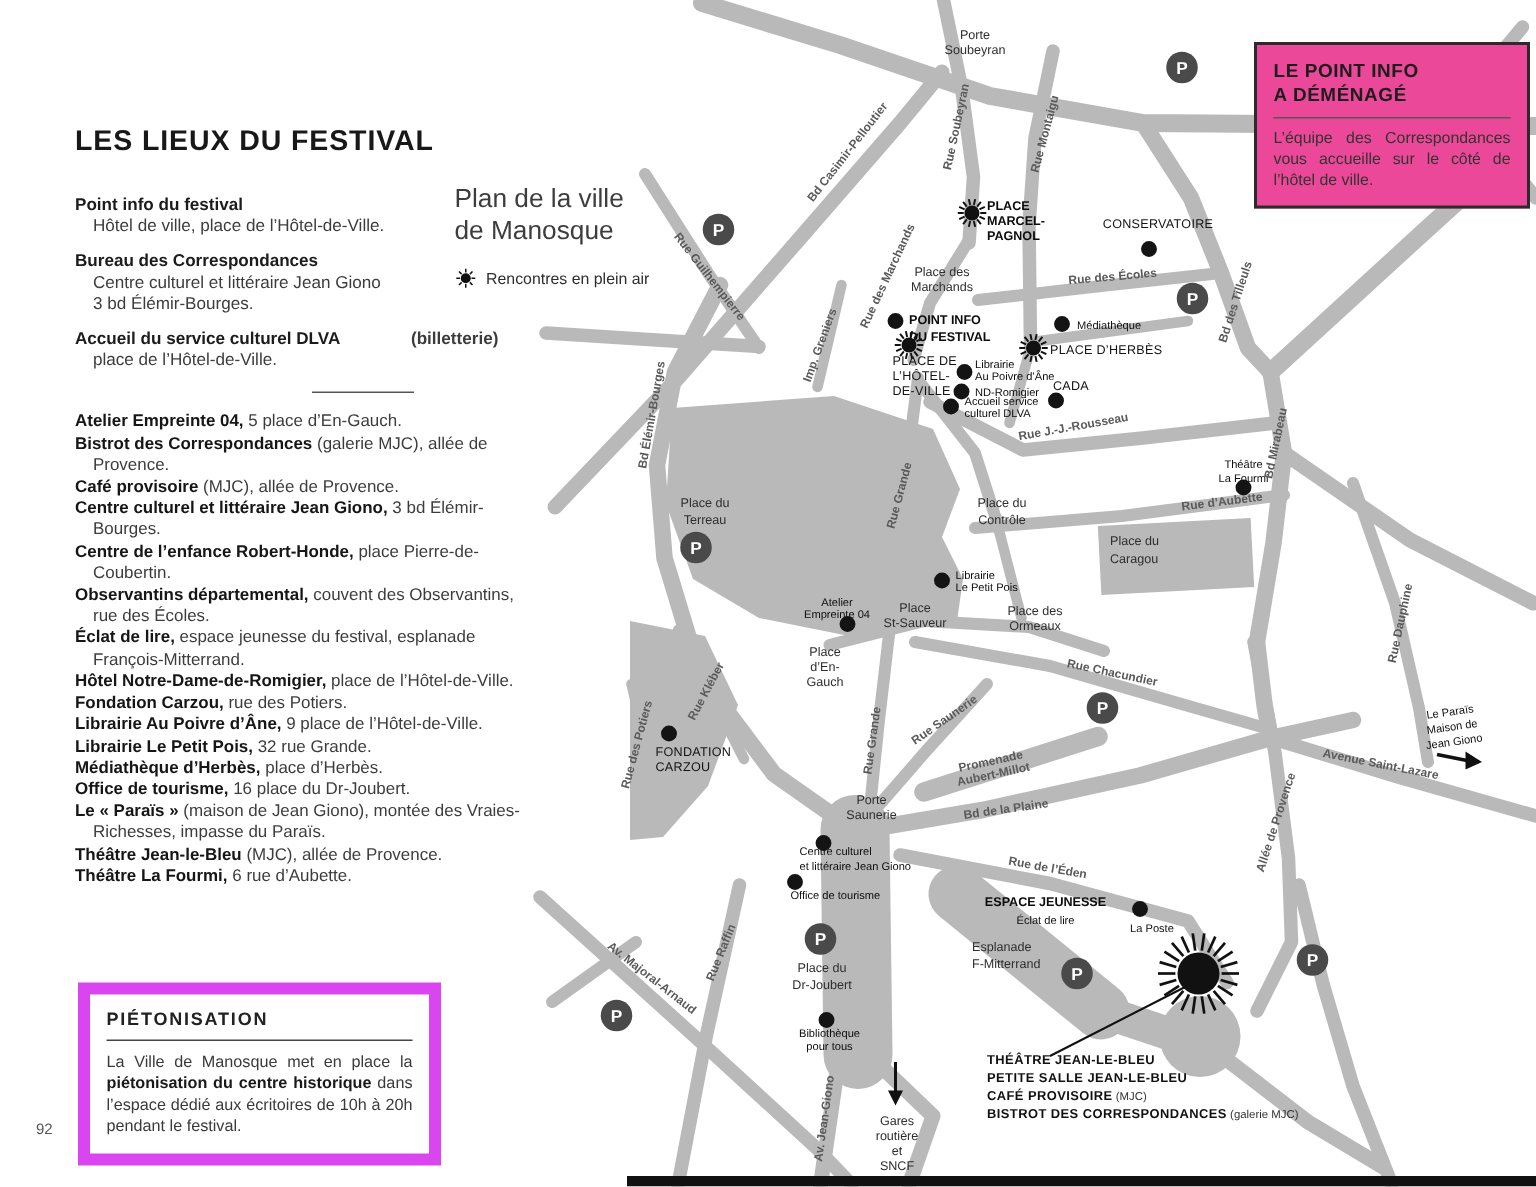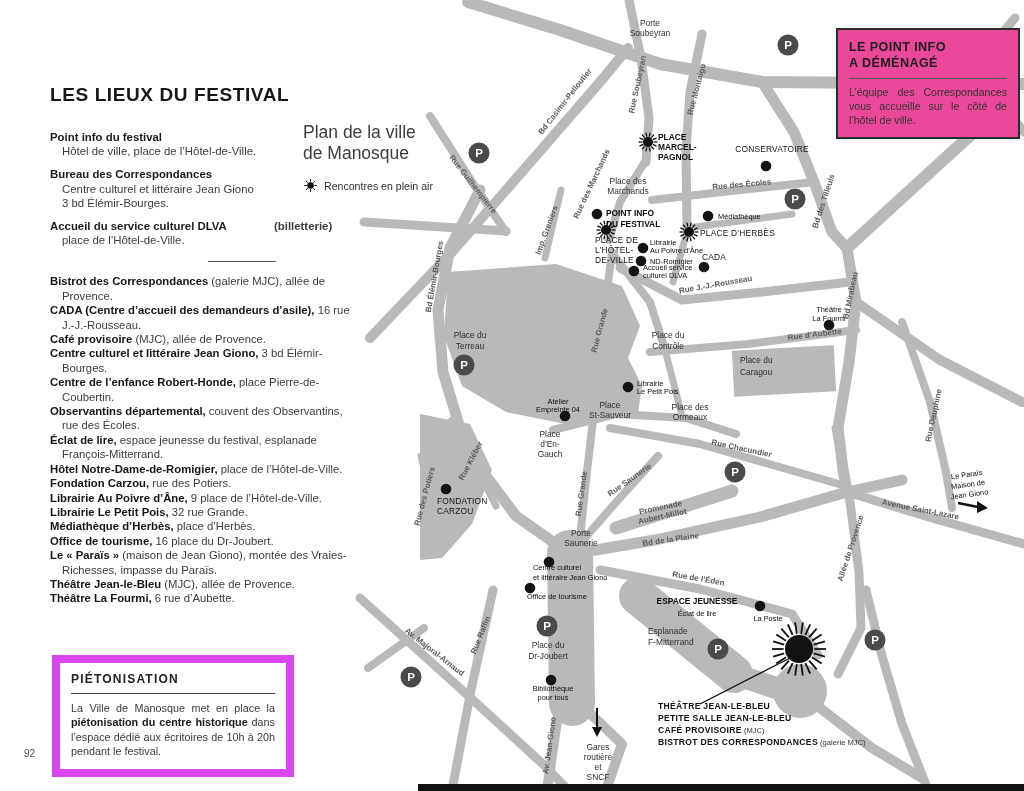--- a/index.html
+++ b/index.html
@@ -316,22 +316,22 @@
 
 <div class="left-col">
   <h1 class="page-title">LES LIEUX DU FESTIVAL</h1>
   <div id="intro-list">
       <div class="intro-entry"><span class="intro-name">Point info du festival</span><div class="intro-line">Hôtel de ville, place de l’Hôtel-de-Ville.</div></div>
       <div class="intro-entry"><span class="intro-name">Bureau des Correspondances</span><div class="intro-line">Centre culturel et littéraire Jean Giono</div><div class="intro-line">3 bd Élémir-Bourges.</div></div>
       <div class="intro-entry"><span class="intro-name">Accueil du service culturel DLVA</span><span class="intro-suffix"> (billetterie)</span><div class="intro-line">place de l’Hôtel-de-Ville.</div></div>
     </div>
   <hr class="list-divider">
   <div id="venues-list">
+      <div class="venue"><b>Atelier Empreinte 04,</b><span> 5 place d’En-Gauch.</span></div>
       <div class="venue"><b>Bistrot des Correspondances</b><span> (galerie MJC), allée de Provence.</span></div>
-      <div class="venue"><b>CADA (Centre d’accueil des demandeurs d’asile),</b><span> 16 rue J.-J.-Rousseau.</span></div>
       <div class="venue"><b>Café provisoire</b><span> (MJC), allée de Provence.</span></div>
       <div class="venue"><b>Centre culturel et littéraire Jean Giono,</b><span> 3 bd Élémir-Bourges.</span></div>
       <div class="venue"><b>Centre de l’enfance Robert-Honde,</b><span> place Pierre-de-Coubertin.</span></div>
       <div class="venue"><b>Observantins départemental,</b><span> couvent des Observantins, rue des Écoles.</span></div>
       <div class="venue"><b>Éclat de lire,</b><span> espace jeunesse du festival, esplanade François-Mitterrand.</span></div>
       <div class="venue"><b>Hôtel Notre-Dame-de-Romigier,</b><span> place de l’Hôtel-de-Ville.</span></div>
       <div class="venue"><b>Fondation Carzou,</b><span> rue des Potiers.</span></div>
       <div class="venue"><b>Librairie Au Poivre d’Âne,</b><span> 9 place de l’Hôtel-de-Ville.</span></div>
       <div class="venue"><b>Librairie Le Petit Pois,</b><span> 32 rue Grande.</span></div>
       <div class="venue"><b>Médiathèque d’Herbès,</b><span> place d’Herbès.</span></div>

